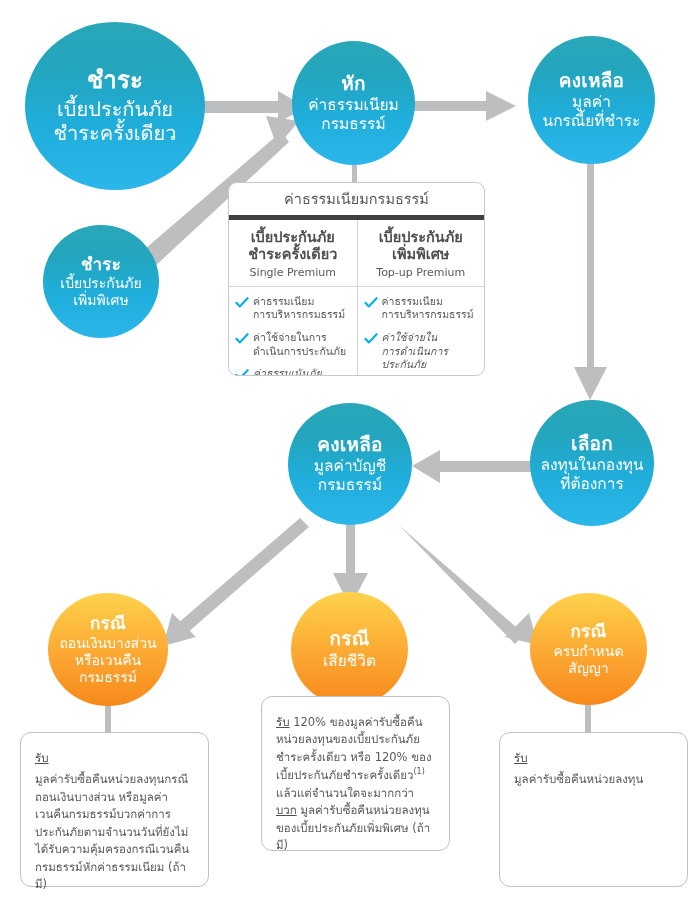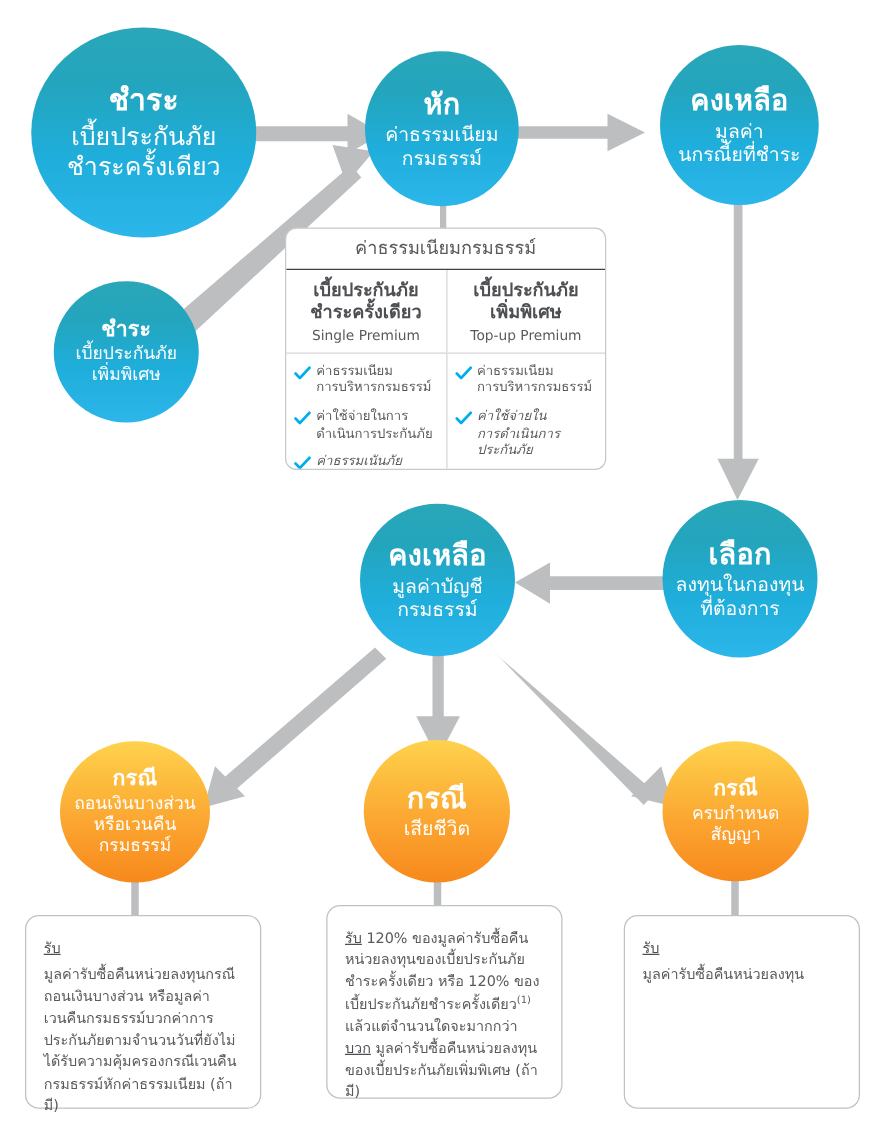--- a/index.html
+++ b/index.html
@@ -46,21 +46,21 @@
   }
   .node .title {
     font-weight: bold;
     letter-spacing: .2px;
   }
   .node .sub {
     font-weight: normal;
   }
   .node.n-big .title { font-size: 24px; margin-bottom: 1px; }
   .node.n-big .sub  { font-size: 20px; }
-  .node.n-mid .title { font-size: 23px; margin-bottom: 1px; }
+  .node.n-mid .title { font-size: 19px; margin-bottom: 1px; }
   .node.n-mid .sub  { font-size: 15.5px; }
   .node.n-sm  .title { font-size: 17px; margin-bottom: 1px; }
   .node.n-sm  .sub  { font-size: 14px; }
 
   
   #fee-table {
     position: absolute;
     left: 228px;
     top: 182px;
     width: 257px;
@@ -70,21 +70,21 @@
     background: #ffffff;
     box-sizing: border-box;
     overflow: hidden;
   }
   #fee-table .tbl-title {
     height: 32px;
     line-height: 32px;
     text-align: center;
     font-size: 14.5px;
     color: #58595b;
-    border-bottom: 1px solid #404040;
+    border-bottom: 5px solid #404040;
   }
   #fee-table .cols {
     display: flex;
     height: calc(100% - 33px);
   }
   #fee-table .col {
     flex: 1 1 50%;
     box-sizing: border-box;
     padding: 0;
   }
@@ -336,21 +336,21 @@
         </ul>
       </div>
     </div>
   </div>
 
   <div class="outbox" style="left:20px; top:732px; width:189px; height:155px;">
     <span class="lead hdr-line">รับ</span>
     <span>มูลค่ารับซื้อคืนหน่วยลงทุนกรณีถอนเงินบางส่วน หรือมูลค่าเวนคืนกรมธรรม์บวกค่าการประกันภัยตามจำนวนวันที่ยังไม่ได้รับความคุ้มครองกรณีเวนคืนกรมธรรม์หักค่าธรรมเนียม (ถ้ามี)</span>
   </div>
 
-  <div class="outbox" style="left:261px; top:724px; width:189px; height:155px;">
+  <div class="outbox" style="left:261px; top:696px; width:189px; height:155px;">
     <span class="lead">รับ</span><span> 120% ของมูลค่ารับซื้อคืนหน่วยลงทุนของเบี้ยประกันภัยชำระครั้งเดียว หรือ 120% ของเบี้ยประกันภัยชำระครั้งเดียว</span><sup>(1)</sup><span> แล้วแต่จำนวนใดจะมากกว่า </span><span class="lead">บวก</span><span> มูลค่ารับซื้อคืนหน่วยลงทุนของเบี้ยประกันภัยเพิ่มพิเศษ (ถ้ามี)</span>
   </div>
 
   <div class="outbox" style="left:499px; top:732px; width:189px; height:155px;">
     <span class="lead hdr-line">รับ</span>
     <span>มูลค่ารับซื้อคืนหน่วยลงทุน</span>
   </div>
 
 </div>
 

